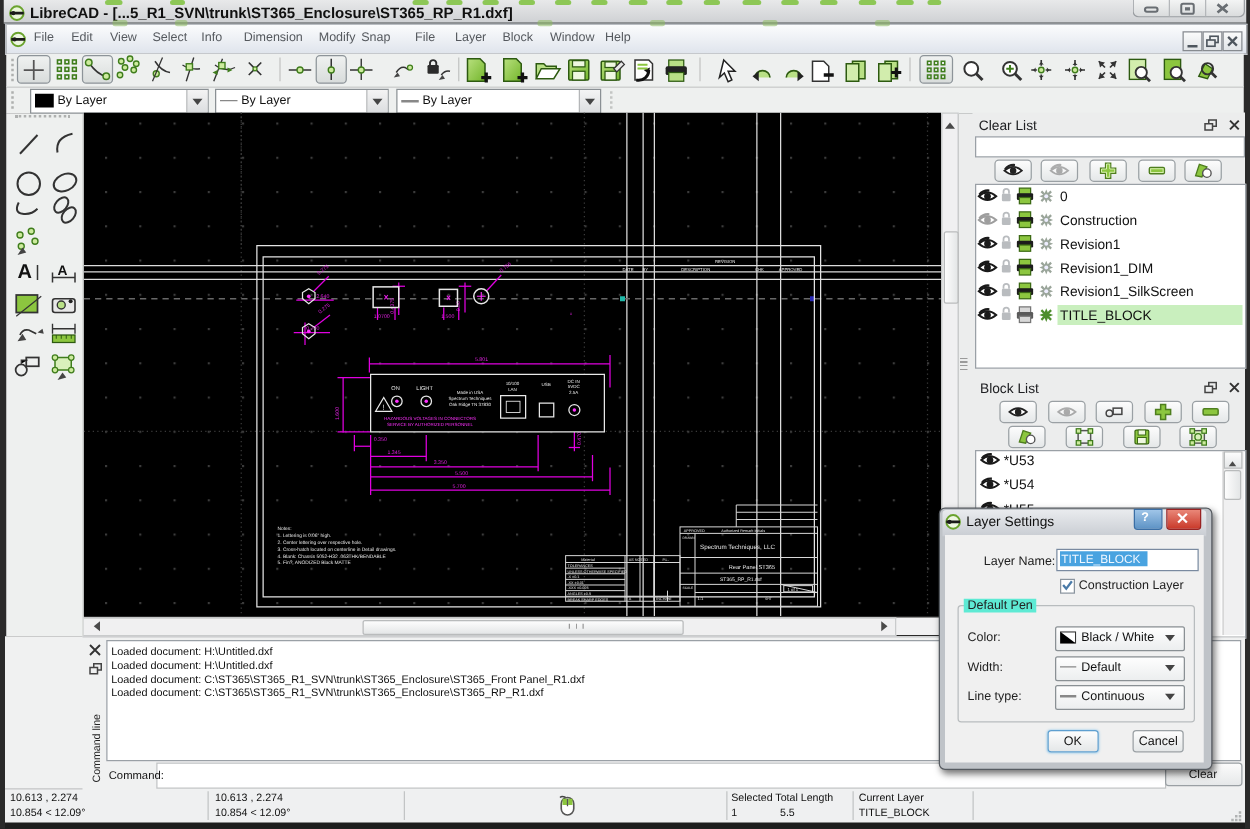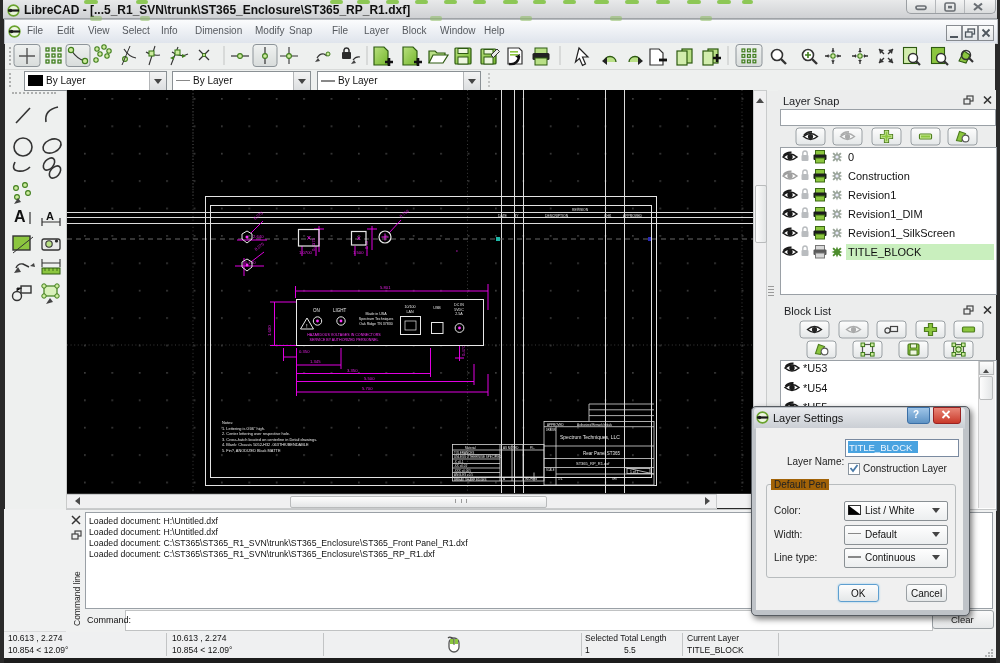--- a/index.html
+++ b/index.html
@@ -593,21 +593,21 @@
 <div class="abs" style="left:71px;top:497px;width:0;height:0;border:4px solid transparent;border-right:5px solid #4a4a4a;margin-top:0px;"></div>
 <div class="abs" style="left:705px;top:497px;width:0;height:0;border:4px solid transparent;border-left:5px solid #4a4a4a;"></div>
 <div class="abs" style="left:753px;top:90px;width:14px;height:404px;background:#f0f0f1;border:1px solid #c9cbcc;box-sizing:border-box;"></div>
 <div class="abs" style="left:755px;top:185px;width:10px;height:56px;background:linear-gradient(90deg,#fdfdfd,#e4e6e7);border:1px solid #b9bbbc;border-radius:2px;"></div>
 <div class="abs" style="left:756px;top:94px;width:0;height:0;border:4px solid transparent;border-bottom:5px solid #4a4a4a;"></div>
 <div class="abs" style="left:756px;top:484px;width:0;height:0;border:4px solid transparent;border-top:5px solid #4a4a4a;"></div>
 
 <div class="abs" style="left:768px;top:286px;width:6px;height:10px;background:repeating-linear-gradient(#9a9a9a 0 1px,transparent 1px 3px);"></div>
 
 <div class="abs" style="left:778px;top:90px;width:218px;height:207px;background:#eceded;"></div>
-<div class="pnl-title" style="left:783px;top:95px;">Layer Snap</div>
+<div class="pnl-title" style="left:783px;top:95px;">Clear List</div>
 <svg class="abs" style="left:962px;top:95px" width="32" height="11" viewBox="0 0 32 11">
  <rect x="5" y="1" width="6" height="5" fill="none" stroke="#444" stroke-width="1.2"></rect>
  <rect x="2" y="4" width="6" height="5" fill="#eceded" stroke="#444" stroke-width="1.2"></rect>
  <path d="M22 1.5l7 7m0-7l-7 7" stroke="#333" stroke-width="1.6"></path>
 </svg>
 
 <div class="abs" style="left:780px;top:109px;width:214px;height:15px;background:#fff;border:1px solid #9aa0a6;"></div>
 
 <svg class="abs" style="left:780px;top:127px" width="214" height="19" viewBox="0 0 214 19">
  <defs>
@@ -858,42 +858,42 @@
 </svg>
 <div class="abs" style="left:773px;top:412px;font-size:11px;color:#111;">Layer Settings</div>
 
 <div class="abs" style="left:907px;top:407px;width:21px;height:15px;background:linear-gradient(#9fc5e8,#5e93c5);border:1px solid #3a6ea5;border-radius:0 0 3px 3px;"></div>
 <div class="abs" style="left:913px;top:409px;font-size:10px;font-weight:bold;color:#fff;">?</div>
 <div class="abs" style="left:933px;top:407px;width:26px;height:15px;background:linear-gradient(#e98778,#c9392a);border:1px solid #922;border-radius:0 0 3px 3px;"></div>
 <svg class="abs" style="left:933px;top:407px" width="26" height="15" viewBox="0 0 26 15">
  <path d="M9.5 4l7 7m0-7l-7 7" stroke="#fff" stroke-width="1.8"></path>
 </svg>
 
-<div class="abs" style="left:763px;top:456px;font-size:10px;color:#222;padding-left:24px;">Layer Name:</div>
+<div class="abs" style="left:763px;top:444px;font-size:10px;color:#222;padding-left:24px;">Layer Name:</div>
 <div class="abs" style="left:845px;top:439px;width:112px;height:16px;background:#fff;border:1px solid #7a8aa0;"></div>
 <div class="abs" style="left:848px;top:441px;width:70px;height:12px;background:#49a3e0;"></div>
 <div class="abs" style="left:849px;top:442px;font-size:9.5px;color:#eef6ff;">TITLE_BLOCK</div>
 <div class="abs" style="left:848px;top:463px;width:10px;height:10px;background:#fff;border:1px solid #8a949e;"></div>
 <svg class="abs" style="left:848px;top:462px" width="12" height="12" viewBox="0 0 12 12">
  <path d="M2.5 6l2.5 3 4.5-6" fill="none" stroke="#4a7aa8" stroke-width="1.8"></path>
 </svg>
 <div class="abs" style="left:863px;top:463px;font-size:10px;color:#222;">Construction Layer</div>
 
 <div class="abs" style="left:766px;top:484px;width:188px;height:92px;border:1px solid #b8bcbe;border-radius:3px;"></div>
-<div class="abs" style="left:771px;top:479px;font-size:10px;color:#222;background:#a16207;padding:0 3px;">Default Pen</div>
+<div class="abs" style="left:771px;top:479px;font-size:10px;color:#222;background:#5eead4;padding:0 3px;">Default Pen</div>
 <div class="abs" style="left:774px;top:505px;font-size:10px;color:#222;">Color:</div>
 <div class="abs" style="left:774px;top:529px;font-size:10px;color:#222;">Width:</div>
 <div class="abs" style="left:774px;top:552px;font-size:10px;color:#222;">Line type:</div>
 
 <div class="abs" style="left:844px;top:501px;width:102px;height:18px;background:linear-gradient(#fefefe,#eceeef);border:1px solid #8a9094;border-radius:2px;"></div>
 <svg class="abs" style="left:848px;top:505px" width="13" height="10" viewBox="0 0 13 10">
  <rect x="0.5" y="0.5" width="12" height="9" fill="#fff" stroke="#333"></rect>
  <path d="M0.5 0.5L12.5 9.5 0.5 9.5z" fill="#000"></path>
 </svg>
-<div class="abs" style="left:865px;top:505px;font-size:10px;color:#111;">List / White</div>
+<div class="abs" style="left:865px;top:505px;font-size:10px;color:#111;">Black / White</div>
 <div class="abs" style="left:932px;top:508px;width:0;height:0;border:4px solid transparent;border-top:5px solid #444;"></div>
 <div class="abs" style="left:844px;top:525px;width:102px;height:18px;background:linear-gradient(#fefefe,#eceeef);border:1px solid #8a9094;border-radius:2px;"></div>
 <div class="abs" style="left:848px;top:533px;width:13px;height:1px;background:#888;"></div>
 <div class="abs" style="left:865px;top:529px;font-size:10px;color:#111;">Default</div>
 <div class="abs" style="left:932px;top:532px;width:0;height:0;border:4px solid transparent;border-top:5px solid #444;"></div>
 <div class="abs" style="left:844px;top:548px;width:102px;height:18px;background:linear-gradient(#fefefe,#eceeef);border:1px solid #8a9094;border-radius:2px;"></div>
 <div class="abs" style="left:848px;top:556px;width:13px;height:2px;background:#888;"></div>
 <div class="abs" style="left:865px;top:552px;font-size:10px;color:#111;text-align:center;">Continuous</div>
 <div class="abs" style="left:932px;top:555px;width:0;height:0;border:4px solid transparent;border-top:5px solid #444;"></div>
 

